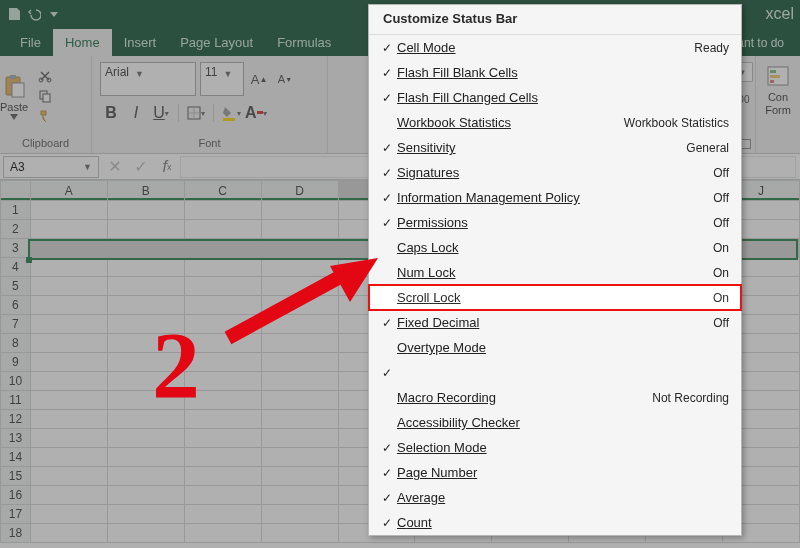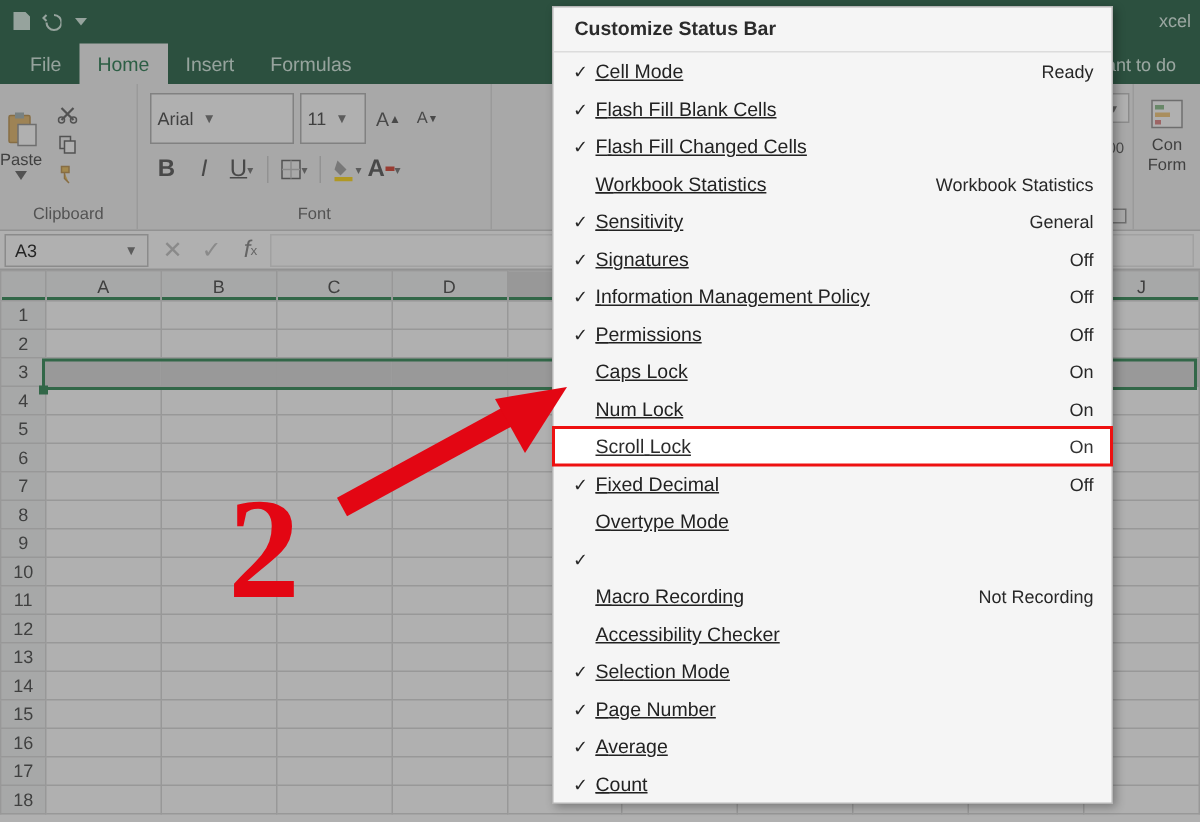--- a/index.html
+++ b/index.html
@@ -5,42 +5,42 @@
   * { margin: 0; padding: 0; box-sizing: border-box; font-family: "Segoe UI", Arial, sans-serif; }
   body { width: 800px; height: 548px; overflow: hidden; background: #fff; position: relative; }
 
   
   .dim { position:absolute; inset:0; background: rgba(80,80,80,.45); pointer-events:none; z-index:40; }
 
   
   .titlebar { background:#0f5132; height:28px; display:flex; align-items:center; padding:0 6px; color:#cfe8dc; }
   .titlebar .qa { display:flex; gap:4px; align-items:center; }
   .tb-icon { width:16px; height:16px; display:inline-flex; align-items:center; justify-content:center; color:#cfe8dc; }
-  .titlebar .app { margin-left:auto; font-size:12px; color:#d9efe5; }
+  .titlebar .app { margin-left:auto; font-size:16px; color:#d9efe5; }
 
   
   .tabs { background:#0f5132; height:28px; display:flex; align-items:flex-end; padding:0 8px; color:#cfe8dc; font-size:13px; }
   .tab { padding:6px 12px 6px; cursor:pointer; }
   .tab.active { background:#f0f0f0; color:#116b3c; }
   .tellme { margin-left:auto; color:#d9efe5; font-size:12px; padding:6px 8px; }
 
   
   .ribbon { background:#f0f0f0; height:98px; border-bottom:1px solid #c9c9c9; display:flex; }
   .group { border-right:1px solid #d7d7d7; display:flex; flex-direction:column; }
   .group-body { flex:1; display:flex; align-items:center; padding:4px 0; gap:2px; }
   .group-label { text-align:center; font-size:11px; color:#555; padding:2px 4px 4px; position:relative;}
   .group-label .dlg { position:absolute; right:4px; bottom:4px; width:10px; height:10px; border:1px solid #888; }
 
   .btnstack { display:flex; flex-direction:column; align-items:center; gap:1px; font-size:11px; color:#333; }
   .bigicon { width:28px; height:28px; display:flex; align-items:center; justify-content:center; }
   .minibtns { display:flex; flex-direction:column; gap:2px; margin-left:4px;}
   .mini { width:22px; height:18px; display:flex; align-items:center; justify-content:center; }
 
   .font-row { display:flex; align-items:center; gap:4px; }
-  .combo { background:#fff; border:1px solid #a9a9a9; height:22px; display:flex; align-items:center; padding:16px 4px; font-size:12px; color:#333; }
+  .combo { background:#fff; border:1px solid #a9a9a9; height:22px; display:flex; align-items:flex-end; padding:16px 4px; font-size:12px; color:#333; }
   .combo .dd { margin-left:6px; font-size:9px; color:#666; }
   .sq { width:22px; height:22px; display:flex; align-items:center; justify-content:center; color:#444; }
   .fontgroup .group-body { flex-direction:column; align-items:flex-start; gap:6px; padding:6px 8px;}
   .btnrow { display:flex; align-items:center; gap:3px; }
   .sep { width:1px; height:18px; background:#c9c9c9; margin:0 3px; }
 
   .right-chunk { margin-left:auto; display:flex; }
 
   
   .fbar { height:26px; border-bottom:1px solid #c9c9c9; display:flex; align-items:center; background:#fff;}
@@ -101,20 +101,21 @@
         </svg>
       </span>
   </div>
   <div class="app">xcel</div>
 </div>
 
 <div class="tabs">
   <div class="tab">File</div>
   <div class="tab active">Home</div>
   <div class="tab">Insert</div>
+  <div class="tab">Page Layout</div>
   <div class="tab">Formulas</div>
   <div class="tellme">want to do</div>
 </div>
 
 <div class="ribbon">
 
   <div class="group" style="width:92px">
     <div class="group-body">
       <div class="btnstack">
         <span class="bigicon">

